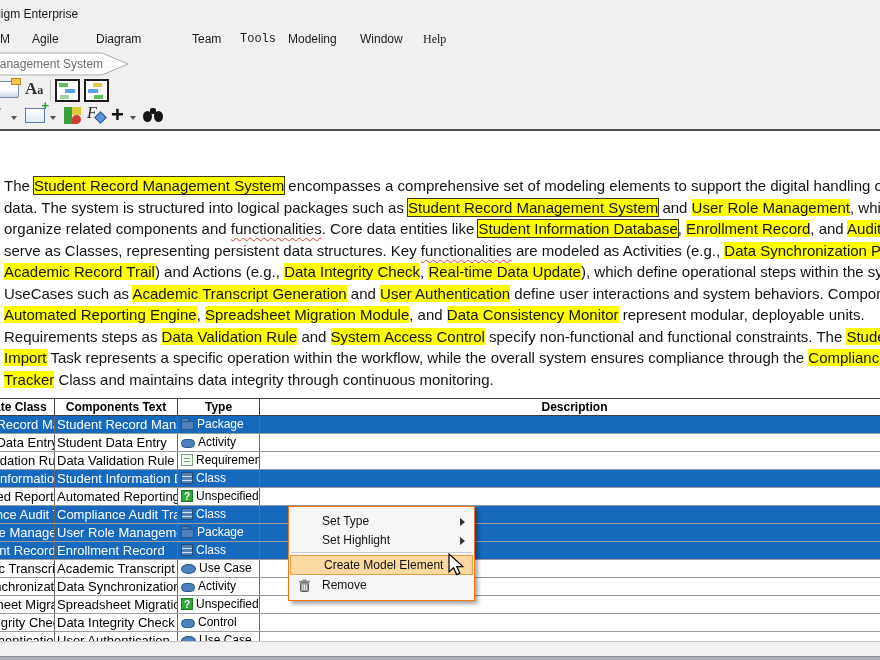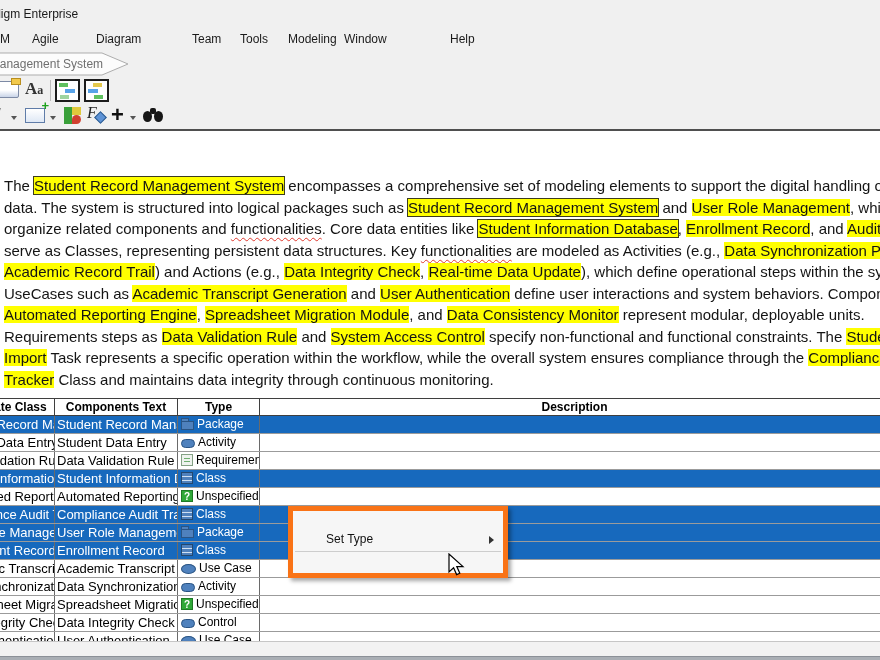--- a/index.html
+++ b/index.html
@@ -88,22 +88,22 @@
   .ticon.class::before{content:"";position:absolute;left:0;right:0;top:3px;height:1px;background:#cfe0f2}
   .ticon.class::after{content:"";position:absolute;left:0;right:0;top:7px;height:1px;background:#cfe0f2}
   .ticon.requirement{width:12px;height:12px;background:#eef3ee;border:1px solid #85a285;margin-top:2px}
   .ticon.requirement::before{content:"";position:absolute;left:2px;right:2px;top:3px;height:1px;
     background:#6fae6f;box-shadow:0 3px 0 #6fae6f}
   .ticon.unspecified{width:12px;height:12px;background:#2fa838;border:1px solid #1f7a26;margin-top:2px}
   .ticon.unspecified::before{content:"?";position:absolute;left:0;right:0;top:0;color:#fff;
     font-size:10px;font-weight:bold;text-align:center;line-height:11px}
   .ticon.usecase{width:15px;height:10px;background:#4f81bd;border:1px solid #2a5484;border-radius:50%;margin-top:3px}
 
-  #context-menu{position:absolute;left:408px;top:506px;width:220px;background:#f6f6f6;
-    border:5px solid #f97316;box-shadow:3px 3px 4px rgba(0,0,0,.35);padding:19px 0;z-index:6}
+  #context-menu{position:absolute;left:408px;top:506px;width:187px;background:#f6f6f6;
+    border:1px solid #f97316;box-shadow:3px 3px 4px rgba(0,0,0,.35);padding:5px 0;z-index:6}
   .cm-item{position:relative;height:19px;line-height:19px;font-size:12px;color:#111;padding-left:33px;cursor:default}
   .cm-item.cm-hl{background:#fcd9a0;border:1px solid #e0a04a;height:20px;line-height:18px;margin:1px 1px}
   .cm-sep{height:1px;background:#cdcdcd;margin:2px 2px}
   .cm-arrow{position:absolute;right:9px;top:6px;width:0;height:0;border-left:5px solid #333;
     border-top:4px solid transparent;border-bottom:4px solid transparent}
   .cm-icon{position:absolute;left:9px;top:3px;width:13px;height:13px}
 
   #cursor{position:absolute;left:565px;top:553px;z-index:9}
 
   #statusbar{position:absolute;left:0;top:641px;width:100%;height:15px;background:#f2f2f2;
@@ -119,24 +119,24 @@
   <div id="titlebar" class="bar">
     <span id="window-title">Visual Paradigm Enterprise</span>
   </div>
 
   <div id="menubar" class="bar">
       <span class="menu-item" style="left: 120px;">M</span>
       <span class="menu-item" style="left: 152px;">Agile</span>
       <span class="menu-item" style="left: 216px;">Diagram</span>
       <span class="menu-item" style="left: 247px; margin-top: 36px;">View</span>
       <span class="menu-item" style="left: 312px;">Team</span>
-      <span class="menu-item" style="left: 360px;">Tools</span>
+      <span class="menu-item" style="left: 360px; font-family: Liberation Mono, monospace;">Tools</span>
       <span class="menu-item" style="left: 408px;">Modeling</span>
-      <span class="menu-item" style="left: 464px;">Window</span>
-      <span class="menu-item" style="left: 570px;">Help</span>
+      <span class="menu-item" style="left: 480px;">Window</span>
+      <span class="menu-item" style="left: 543px; font-family: Liberation Serif, serif;">Help</span>
     </div>
 
   <div id="tabrow" class="bar">
     <svg class="tab-shape" width="260" height="26">
       <polygon points="10,2 222,2 248,13 222,24 10,24" fill="#fcfcfc" stroke="#adadad"></polygon>
     </svg>
     <span id="tab-label">Student Record Management System</span>
   </div>
 
   <div id="toolbar" class="bar">
@@ -269,21 +269,31 @@
           <div class="td c1">User Authentication</div>
           <div class="td c2">User Authentication</div>
           <div class="td c3"><span class="ticon usecase"></span><span class="tlabel">Use Case</span></div>
           <div class="td c4"></div>
         </div>
       </div>
   </div>
 
   <div id="context-menu">
       <div class="cm-item"><span>Set Type</span><div class="cm-arrow"></div></div>
+      <div class="cm-item"><span>Set Highlight</span><div class="cm-arrow"></div></div>
       <div class="cm-sep"></div>
+      <div class="cm-item cm-hl"><span>Create Model Element</span></div>
+      <div class="cm-item"><span>Remove</span><span class="cm-icon"><svg width="13" height="13" viewBox="0 0 13 13">
+            <rect x="2.5" y="3.5" width="8" height="9" rx="1" fill="#9a9a9a" stroke="#5c5c5c"></rect>
+            <rect x="1" y="1.8" width="11" height="1.6" fill="#8a8a8a"></rect>
+            <rect x="4.5" y="0.5" width="4" height="1.5" fill="#8a8a8a"></rect>
+            <line x1="4.7" y1="5.5" x2="4.7" y2="11" stroke="#e6e6e6"></line>
+            <line x1="6.5" y1="5.5" x2="6.5" y2="11" stroke="#e6e6e6"></line>
+            <line x1="8.3" y1="5.5" x2="8.3" y2="11" stroke="#e6e6e6"></line>
+          </svg></span></div>
     </div>
 
   <svg id="cursor" width="22" height="26" viewBox="0 0 22 26">
     <path d="M4,1 L4,19 L8.6,14.8 L11.6,21.6 L14.8,20.2 L11.8,13.6 L18,13.6 Z" fill="#ffffff" stroke="#000000" stroke-width="1.2"></path>
   </svg>
 
   <div id="statusbar"></div>
   <div id="bottom-edge"></div>
 
 </div>

